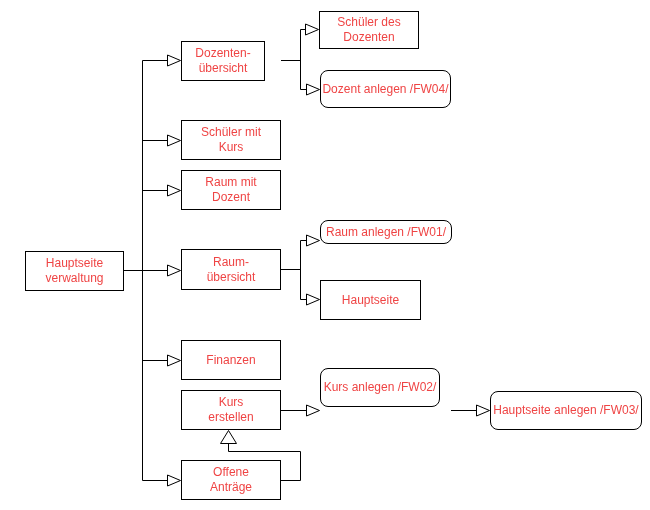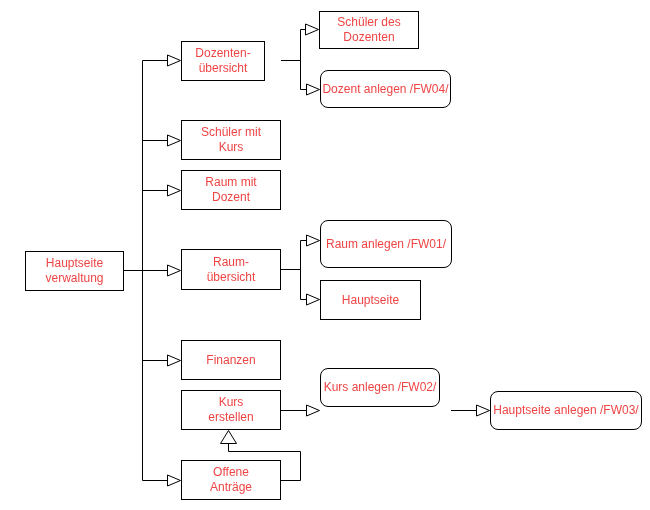--- a/index.html
+++ b/index.html
@@ -112,21 +112,21 @@
 
   <div class="node" style="left:181px;top:120px;width:100px;height:40px">Schüler mit
 Kurs</div>
 
   <div class="node" style="left:181px;top:170px;width:100px;height:40px">Raum mit
 Dozent</div>
 
   <div class="node" style="left:181px;top:249px;width:100px;height:41px">Raum-
 übersicht</div>
 
-  <div class="node rounded" style="left:320px;top:220px;width:132px;height:48px">Raum anlegen /FW01/</div>
+  <div class="node rounded" style="left:320px;top:220px;width:132px;height:24px">Raum anlegen /FW01/</div>
 
   <div class="node" style="left:320px;top:280px;width:101px;height:40px">Hauptseite</div>
 
   <div class="node" style="left:181px;top:340px;width:100px;height:40px">Finanzen</div>
 
   <div class="node" style="left:181px;top:390px;width:100px;height:40px">Kurs
 erstellen</div>
 
   <div class="node rounded" style="left:320px;top:368px;width:120px;height:39px">Kurs anlegen /FW02/</div>
 

